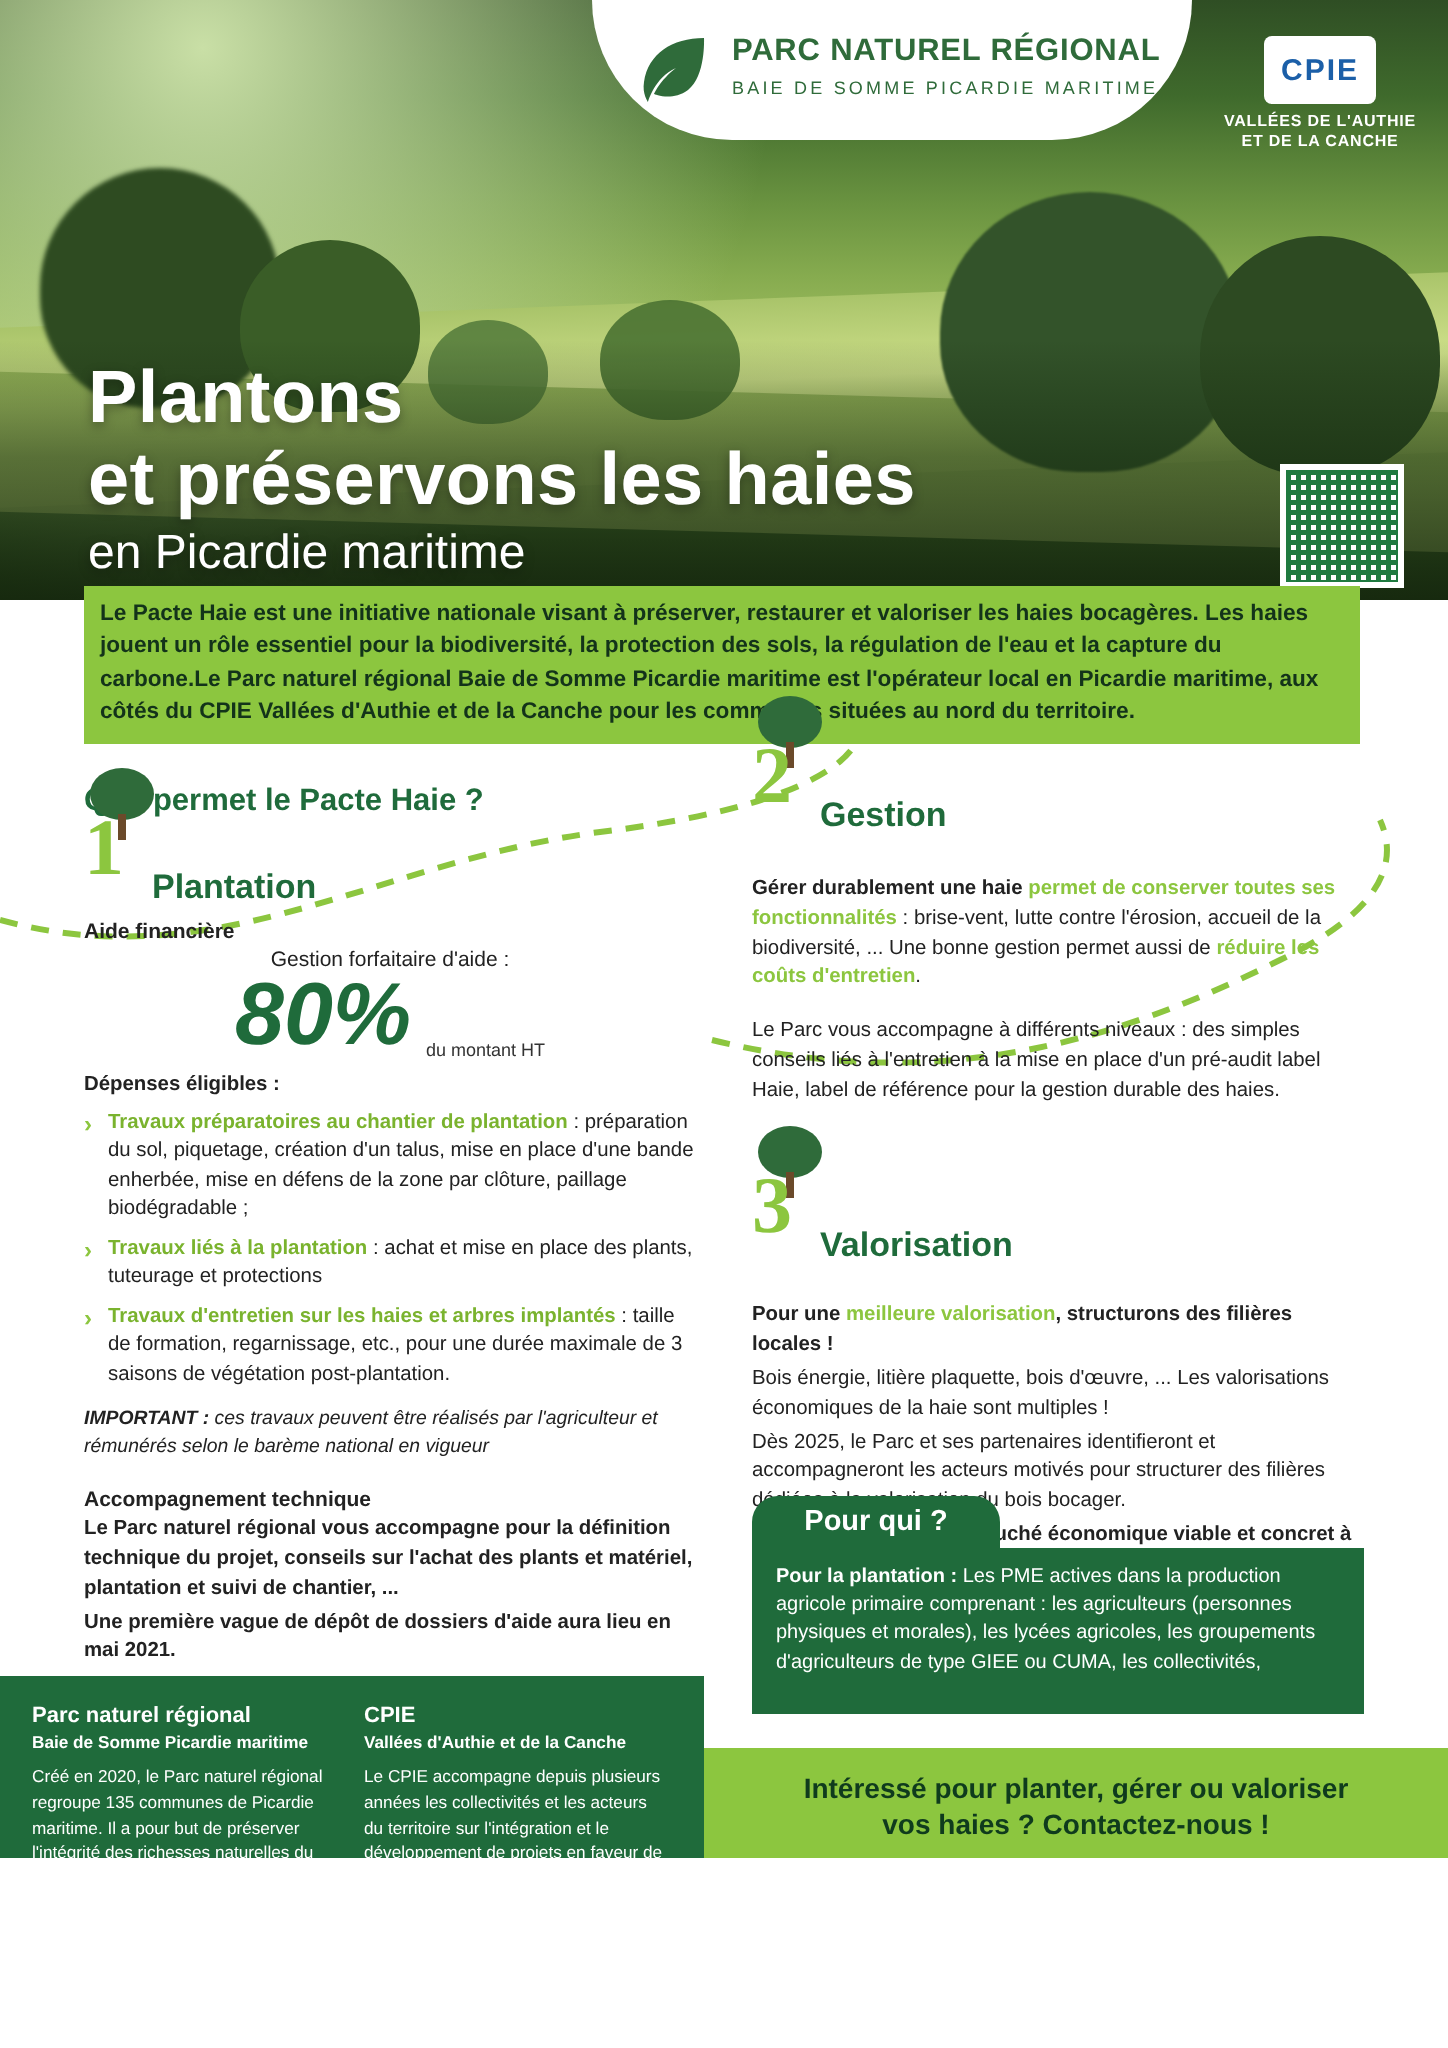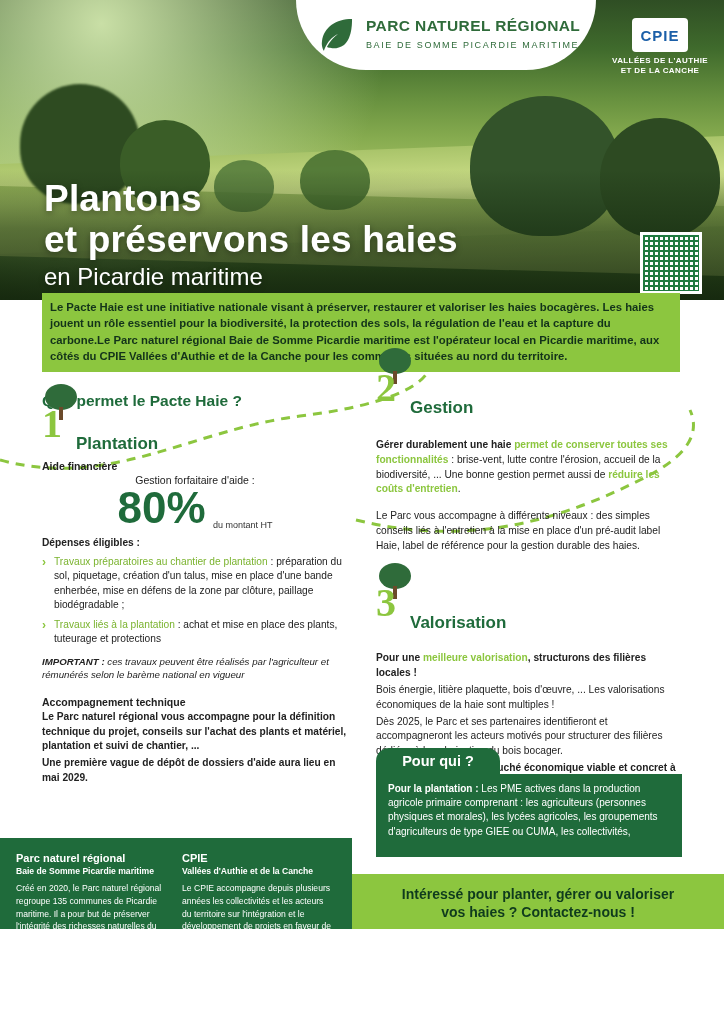--- a/index.html
+++ b/index.html
@@ -97,28 +97,28 @@
     font-family:"Liberation Serif", serif;
   }
   .step .label{
     position:absolute;left:34px;top:18px;font-size:17px;font-weight:bold;color:#1f6b3b;
   }
   .tree-ico{position:absolute;left:-4px;top:-34px;width:46px;height:40px;}
 
   .lbl-bold{font-size:10.5px;font-weight:bold;margin:10px 0 2px;}
   .pct-wrap{text-align:center;margin:2px 0 6px;}
   .pct-top{font-size:10.5px;color:#222;}
-  .pct{font-size:44px;font-weight:bold;color:#1f6b3b;line-height:1;display:inline-block;}
+  .pct{font-size:44px;font-weight:bold;color:#1f6b3b;line-height:1;display:inline-block;font-style:italic;}
   .pct-sub{font-size:9px;color:#333;display:inline-block;vertical-align:bottom;margin-left:3px;}
 
   .body-txt{font-size:10.2px;line-height:1.45;color:#222;font-weight:bold;}
   ul.elig{list-style:none;margin:4px 0 0;padding:0;}
   ul.elig li{position:relative;padding-left:12px;margin-bottom:5px;font-size:10.2px;line-height:1.42;color:#222;}
   ul.elig li:before{content:"›";position:absolute;left:0;top:-1px;color:#8cc63f;font-weight:bold;font-size:12px;}
-  .hl{color:#7ab32e;font-weight:normal;}
+  .hl{color:#7ab32e;font-weight:bold;}
   .hl2{color:#8cc63f;font-weight:bold;}
   .ital{font-style:italic;font-size:9.7px;line-height:1.4;}
   .b{font-weight:bold;}
 
   
   .r-txt{font-size:10.2px;line-height:1.45;color:#222;margin:6px 0 0;}
 
   
   .pourqui-tab{
     position:absolute;left:376px;top:748px;width:124px;height:26px;background:#1f6b3b;
@@ -233,29 +233,32 @@
 
     <div class="body-txt">Dépenses éligibles :</div>
 
     <ul class="elig">
       <li>
         <span class="hl">Travaux préparatoires au chantier de plantation</span><span> : préparation du sol, piquetage, création d'un talus, mise en place d'une bande enherbée, mise en défens de la zone par clôture, paillage biodégradable ;</span>
       </li>
       <li>
         <span class="hl">Travaux liés à la plantation</span><span> : achat et mise en place des plants, tuteurage et protections</span>
       </li>
+      <li>
+        <span class="hl">Travaux d'entretien sur les haies et arbres implantés</span><span> : taille de formation, regarnissage, etc., pour une durée maximale de 3 saisons de végétation post-plantation.</span>
+      </li>
     </ul>
 
     <p class="ital" style="margin:8px 0 0;">
       <span class="b">IMPORTANT :</span><span> ces travaux peuvent être réalisés par l'agriculteur et rémunérés selon le barème national en vigueur</span>
     </p>
 
     <div class="lbl-bold" style="margin-top:14px;">Accompagnement technique</div>
     <p class="body-txt" style="margin:2px 0 0;">Le Parc naturel régional vous accompagne pour la définition technique du projet, conseils sur l'achat des plants et matériel, plantation et suivi de chantier, ...</p>
-    <p class="body-txt" style="margin:2px 0 0;">Une première vague de dépôt de dossiers d'aide aura lieu en mai 2029.</p>
+    <p class="body-txt" style="margin:2px 0 0;">Une première vague de dépôt de dossiers d'aide aura lieu en mai 2021.</p>
   </div>
 
   <div class="col-right">
     <div class="step">
       <svg class="tree-ico" viewBox="0 0 46 40">
         <ellipse cx="23" cy="15" rx="16" ry="13" fill="#2f6b3a"></ellipse>
         <rect x="21" y="25" width="4" height="13" fill="#6b4a2a"></rect>
       </svg>
       <span class="num">2</span>
       <span class="label">Gestion</span>

